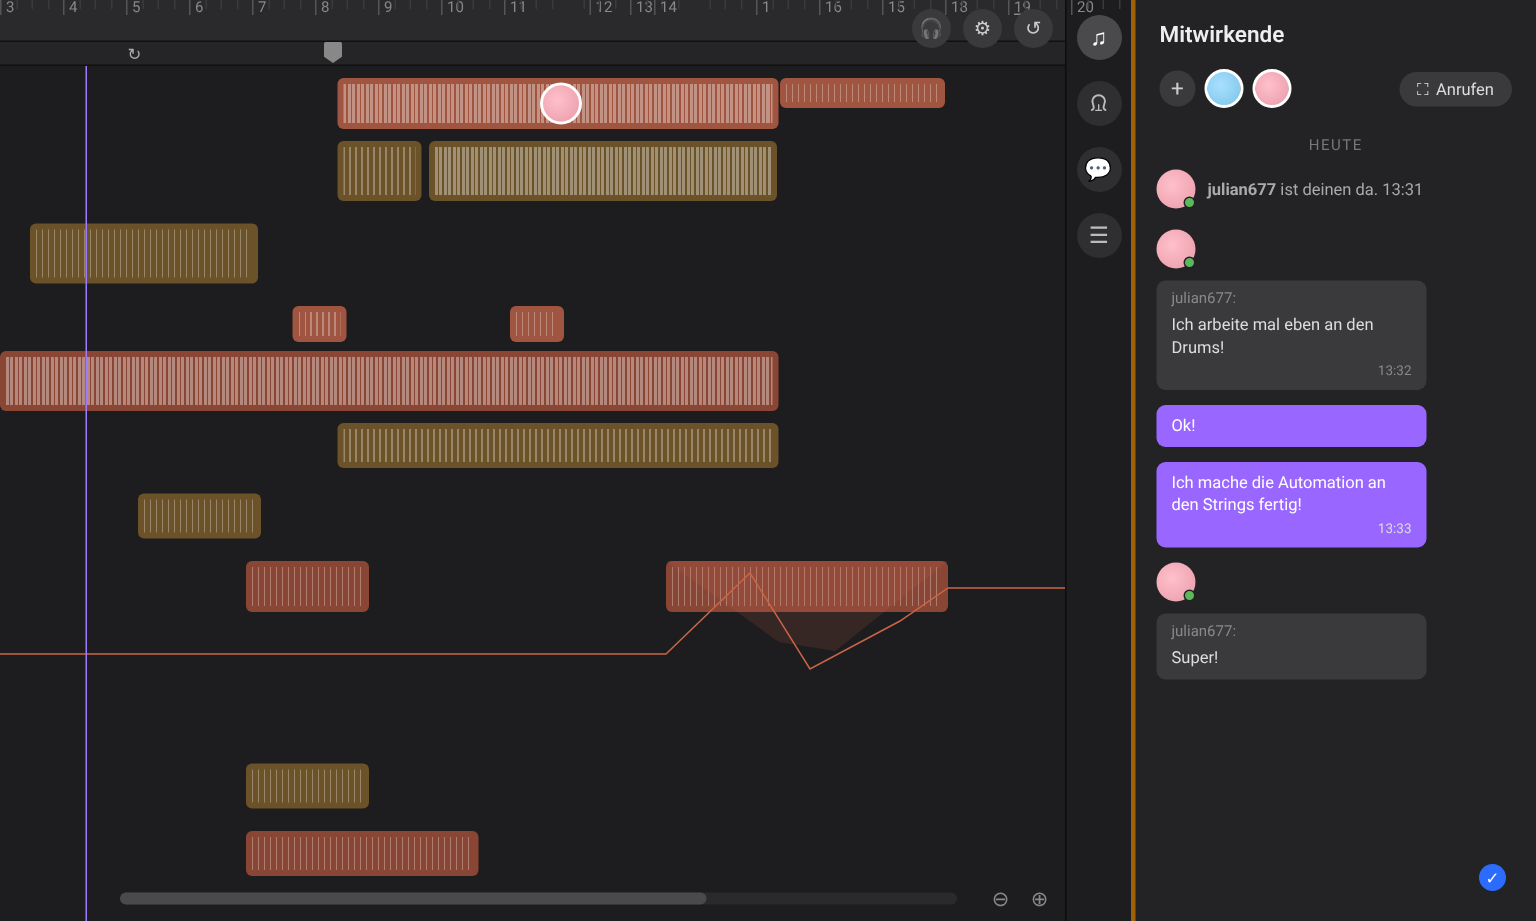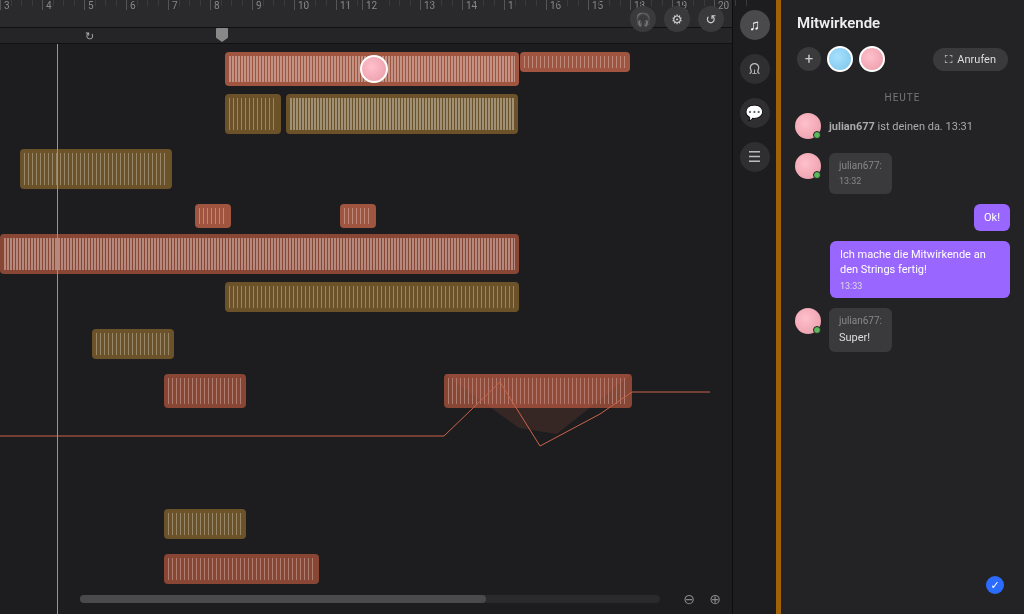--- a/index.html
+++ b/index.html
@@ -28,40 +28,40 @@
   .ctrl-btn { width: 26px; height: 26px; border-radius: 50%; background: #3a3a3c; color: #ccc; display: flex; align-items: center; justify-content: center; font-size: 13px; cursor: pointer; }
   .bottom-controls { position: absolute; bottom: 6px; left: 0; right: 8px; display: flex; align-items: center; gap: 8px; }
   .h-scrollbar { flex: 1; height: 8px; background: #2a2a2c; border-radius: 4px; margin-left: 80px; margin-right: 12px; position: relative; }
   .h-scrollbar .thumb { position: absolute; left: 0; width: 70%; height: 100%; background: #4a4a4c; border-radius: 4px; }
   .zoom-btn { width: 18px; height: 18px; color: #888; display: flex; align-items: center; justify-content: center; cursor: pointer; font-size: 14px; }
 
   .right-toolbar { width: 44px; background: #1d1d1f; display: flex; flex-direction: column; align-items: center; padding-top: 10px; gap: 14px; border-left: 1px solid #0d0d0d; }
   .tool-btn { width: 30px; height: 30px; border-radius: 50%; background: #2f2f31; color: #bbb; display: flex; align-items: center; justify-content: center; cursor: pointer; font-size: 15px; }
   .tool-btn.active { background: #4a4a4c; color: #fff; }
 
-  .sidebar { width: 248px; background: #232325; display: flex; flex-direction: column; border-left: 5px solid #a16207; }
+  .sidebar { width: 270px; background: #232325; display: flex; flex-direction: column; border-left: 3px solid #a16207; }
   .sidebar-header { padding: 14px 16px 10px; display: flex; justify-content: space-between; align-items: center; }
   .sidebar-header h2 { font-size: 15px; font-weight: 600; color: #eee; }
   .collaborators-row { display: flex; align-items: center; padding: 4px 16px 14px; gap: 6px; }
   .add-collab { width: 24px; height: 24px; border-radius: 50%; background: #3a3a3c; color: #ccc; display: flex; align-items: center; justify-content: center; font-size: 15px; cursor: pointer; }
   .collab-avatar { width: 26px; height: 26px; border-radius: 50%; }
   .collab-avatar.pink { background: radial-gradient(circle at 40% 40%, #ffc0cb, #e89aa8); border: 2px solid #fff; }
   .collab-avatar.cyan { background: radial-gradient(circle at 40% 40%, #a8e0ff, #7bc4e8); border: 2px solid #fff; }
   .call-btn { margin-left: auto; background: #3a3a3c; color: #ddd; border-radius: 14px; padding: 5px 12px; font-size: 11px; cursor: pointer; display: flex; align-items: center; gap: 5px; }
   .chat { flex: 1; overflow-y: auto; padding: 0 14px; }
   .chat-day { text-align: center; font-size: 10px; color: #777; letter-spacing: 1px; margin: 6px 0 10px; }
   .presence-msg { display: flex; align-items: center; gap: 8px; font-size: 11px; color: #aaa; margin-bottom: 14px; }
-  .msg-row { display: flex; gap: 8px; margin-bottom: 10px; }
+  .msg-row { display: flex; gap: 8px; margin-bottom: 10px; flex-direction: column; }
   .msg-row.mine { justify-content: flex-end; }
   .msg-avatar { width: 26px; height: 26px; border-radius: 50%; flex-shrink: 0; position: relative; }
   .msg-avatar.pink { background: radial-gradient(circle at 40% 40%, #ffc0cb, #e89aa8); }
   .online-dot { position: absolute; bottom: 0; right: 0; width: 8px; height: 8px; background: #5db85c; border-radius: 50%; border: 1px solid #232325; }
   .bubble { background: #3a3a3c; border-radius: 6px; padding: 6px 10px; max-width: 180px; font-size: 11px; line-height: 1.4; color: #ddd; position: relative; }
   .bubble .author { font-size: 10px; color: #888; margin-bottom: 2px; }
-  .bubble .time { font-size: 9px; color: #888; text-align: left; margin-top: 2px; }
+  .bubble .time { font-size: 9px; color: #888; text-align: right; margin-top: 2px; }
   .bubble.purple { background: #9966ff; color: #fff; }
   .bubble.purple .time { color: #ddd; }
   .nudge-row { padding: 6px 16px; text-align: right; font-size: 11px; color: #aaa; cursor: pointer; }
   .compose { padding: 10px 14px 14px; position: relative; }
   .compose-input { width: 100%; background: #2f2f31; border: none; border-radius: 4px; padding: 10px 34px 10px 10px; color: #ccc; font-size: 11px; }
   .compose-input::placeholder { color: #777; }
   .send-btn { position: absolute; right: 20px; bottom: 20px; width: 18px; height: 18px; border-radius: 50%; background: #2b6cff; color: #fff; display: flex; align-items: center; justify-content: center; font-size: 11px; cursor: pointer; }
 </style>
 </head>
 <body>
@@ -98,29 +98,29 @@
         <div class="subtick" style="left: 273px;"></div>
         <div class="subtick" style="left: 283.5px;"></div>
         <div class="tick" style="left: 294px;">10</div>
         <div class="subtick" style="left: 304.5px;"></div>
         <div class="subtick" style="left: 315px;"></div>
         <div class="subtick" style="left: 325.5px;"></div>
         <div class="tick" style="left: 336px;">11</div>
         <div class="subtick" style="left: 346.5px;"></div>
         <div class="subtick" style="left: 357px;"></div>
         <div class="subtick" style="left: 367.5px;"></div>
-        <div class="tick" style="left: 362px;">12</div>
+        <div class="tick" style="left: 393px;">12</div>
         <div class="subtick" style="left: 388.5px;"></div>
         <div class="subtick" style="left: 399px;"></div>
         <div class="subtick" style="left: 409.5px;"></div>
         <div class="tick" style="left: 420px;">13</div>
         <div class="subtick" style="left: 430.5px;"></div>
         <div class="subtick" style="left: 441px;"></div>
         <div class="subtick" style="left: 451.5px;"></div>
-        <div class="tick" style="left: 462px;">14</div>
+        <div class="tick" style="left: 436px;">14</div>
         <div class="subtick" style="left: 472.5px;"></div>
         <div class="subtick" style="left: 483px;"></div>
         <div class="subtick" style="left: 493.5px;"></div>
         <div class="tick" style="left: 504px;">1</div>
         <div class="subtick" style="left: 514.5px;"></div>
         <div class="subtick" style="left: 525px;"></div>
         <div class="subtick" style="left: 535.5px;"></div>
         <div class="tick" style="left: 546px;">16</div>
         <div class="subtick" style="left: 556.5px;"></div>
         <div class="subtick" style="left: 567px;"></div>
@@ -251,33 +251,34 @@
           </div>
         <span><b>julian677</b> <span>ist deinen da.</span> <span>13:31</span></span>
       </div>
 
       <div class="msg-row">
         <div class="msg-avatar pink">
             <div class="online-dot"></div>
           </div>
         <div class="bubble">
           <div class="author">julian677:</div>
+          <div>Ich arbeite mal eben an den Drums!</div>
           <div class="time">13:32</div>
         </div>
       </div>
 
       <div class="msg-row mine">
         <div class="bubble purple">
           <div>Ok!</div>
         </div>
       </div>
 
       <div class="msg-row mine">
         <div class="bubble purple">
-          <div>Ich mache die Mitwirkende an den Strings fertig!</div>
+          <div>Ich mache die Automation an den Strings fertig!</div>
           <div class="time">13:33</div>
         </div>
       </div>
 
       <div class="msg-row">
         <div class="msg-avatar pink">
             <div class="online-dot"></div>
           </div>
         <div class="bubble">
           <div class="author">julian677:</div>

